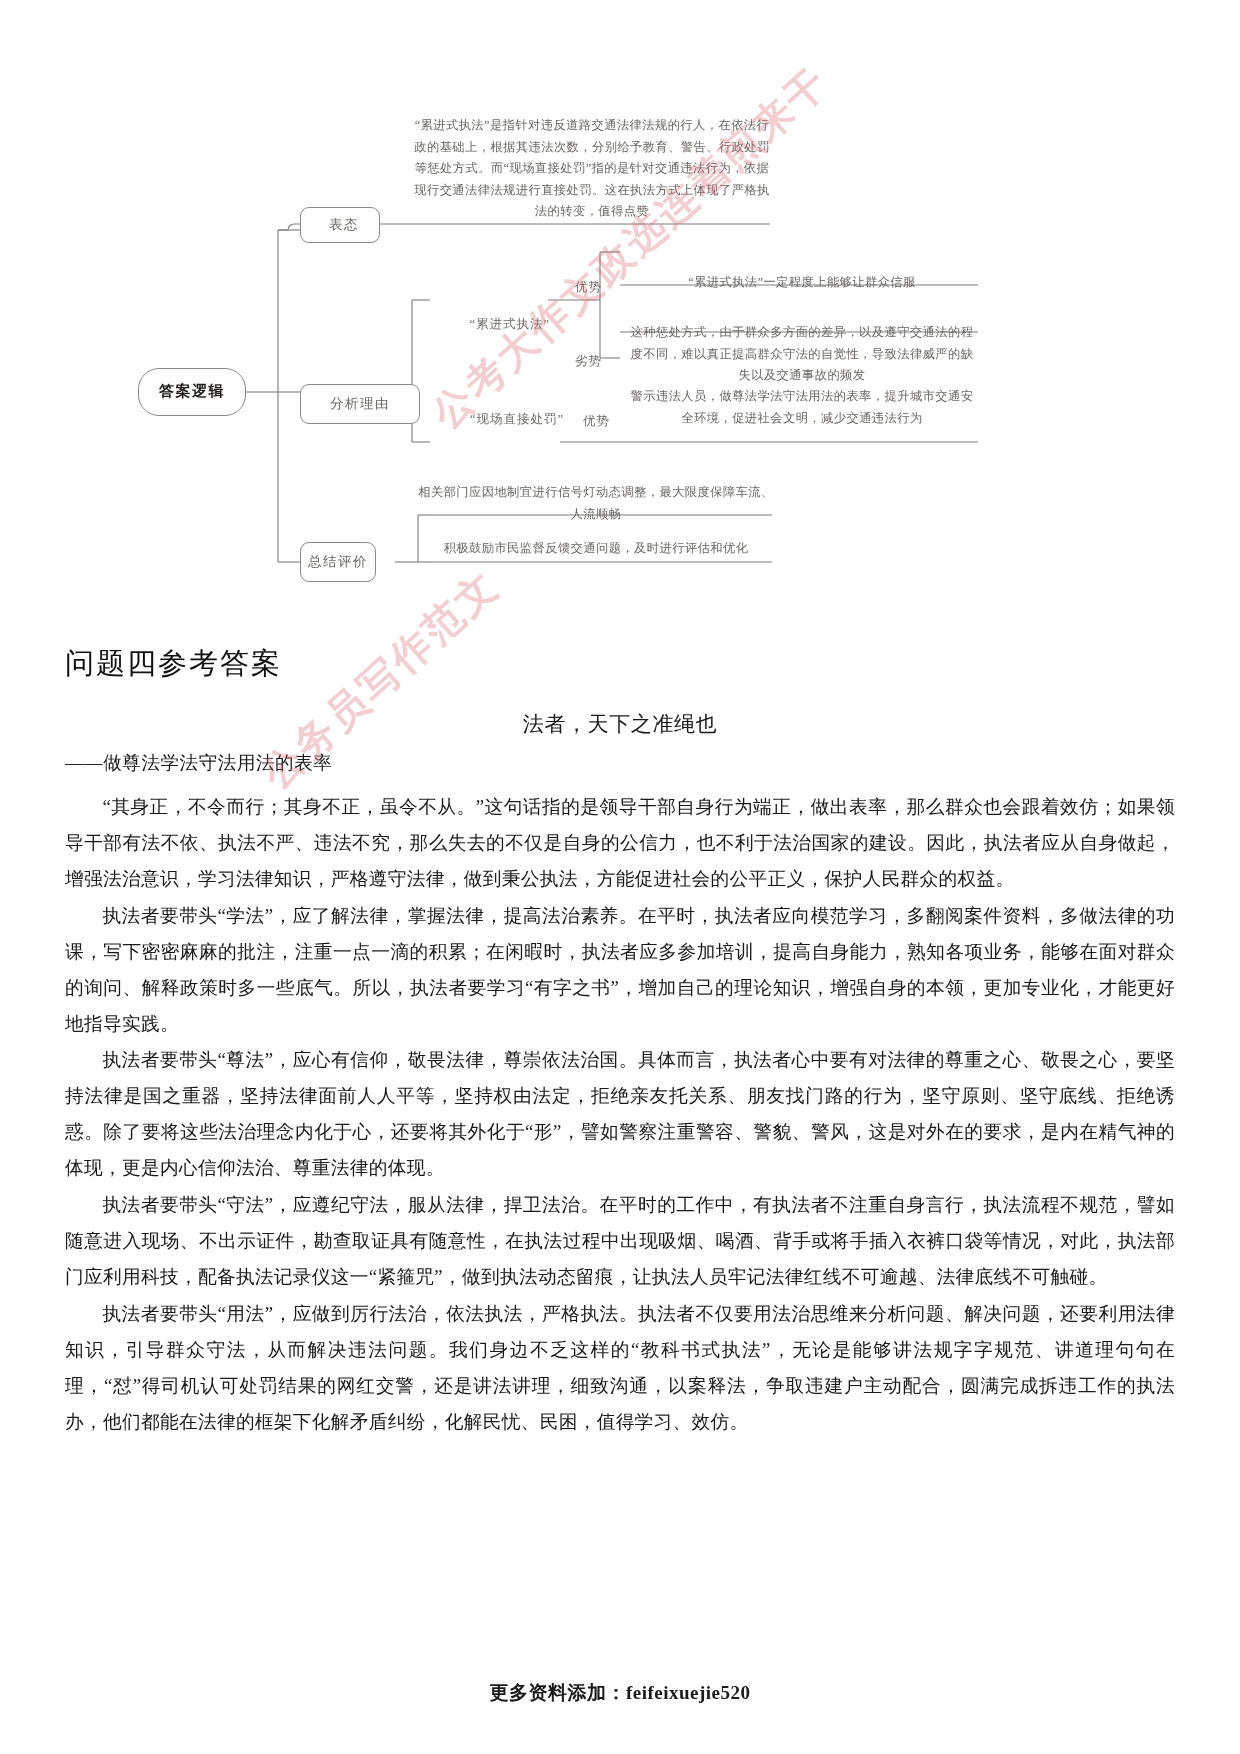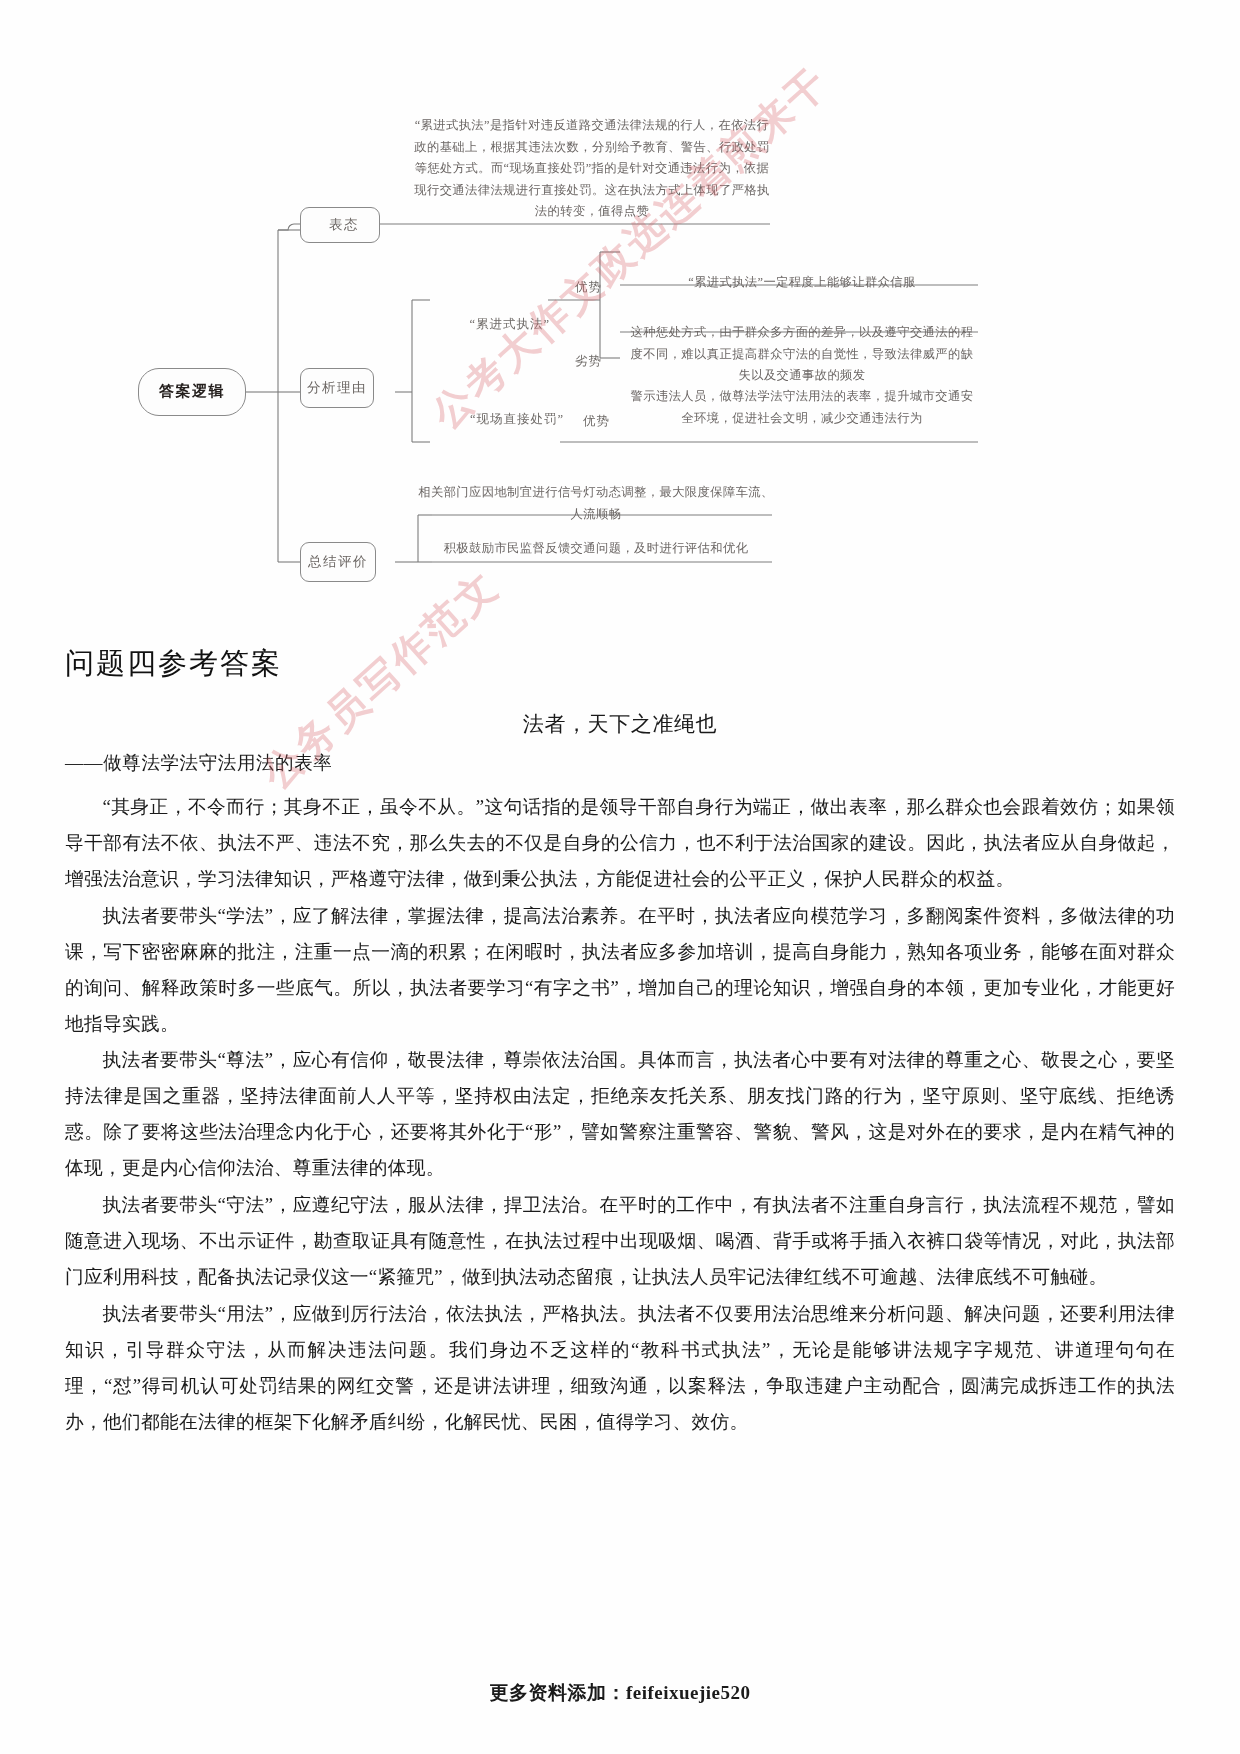--- a/index.html
+++ b/index.html
@@ -207,21 +207,21 @@
     </svg>
 
     <div class="node root" style="left:138px; top:268px; width:108px; height:48px;">
       <span>答案逻辑</span>
     </div>
 
     <div class="node lvl2" style="left:300px; top:107px; width:80px; height:36px;padding-left:8px;">
       <span>表态</span>
     </div>
 
-    <div class="node lvl2" style="left:300px; top:268px; width:74px; height:40px;">
+    <div class="node lvl2" style="left:300px; top:284px; width:120px; height:40px;">
       <span>分析理由</span>
     </div>
 
     <div class="node lvl2" style="left:300px; top:442px; width:76px; height:40px;">
       <span>总结评价</span>
     </div>
 
     <div class="para-free" style="left:412px; top:15px; width:360px;">“累进式执法”是指针对违反道路交通法律法规的行人，在依法行政的基础上，根据其违法次数，分别给予教育、警告、行政处罚等惩处方式。而“现场直接处罚”指的是针对交通违法行为，依据现行交通法律法规进行直接处罚。这在执法方式上体现了严格执法的转变，值得点赞</div>
 
     <div class="label-free" style="left:430px; top:215px; width:120px;">“累进式执法”</div>

